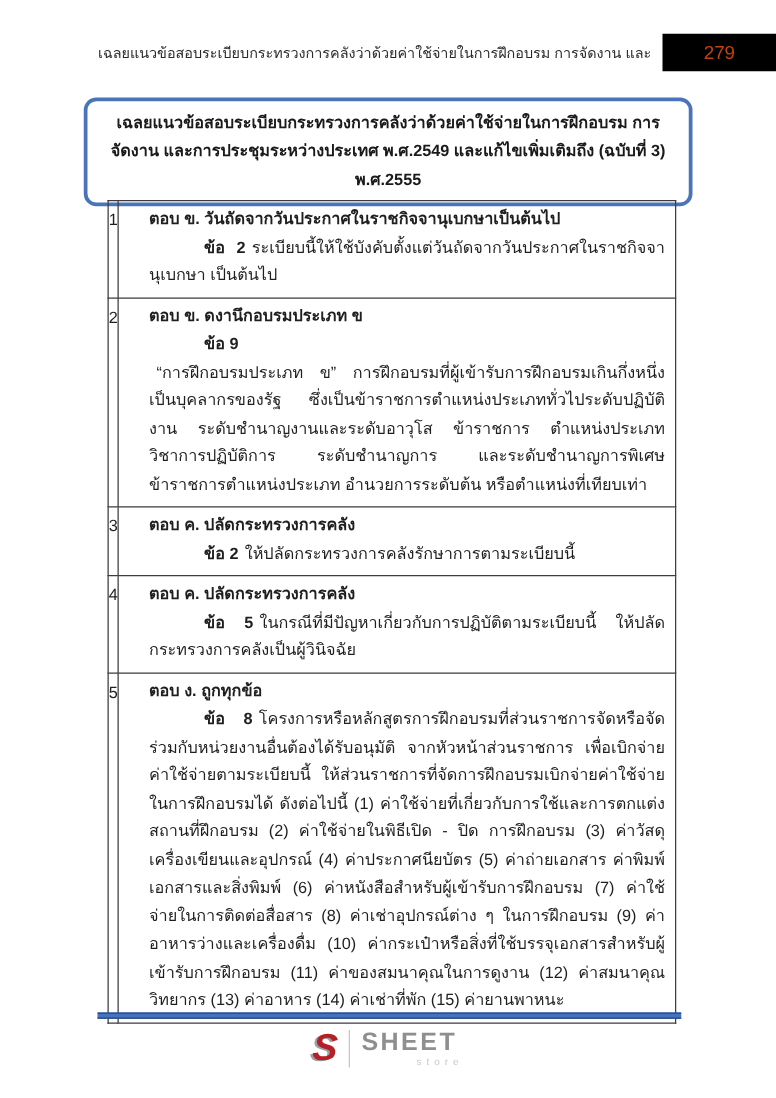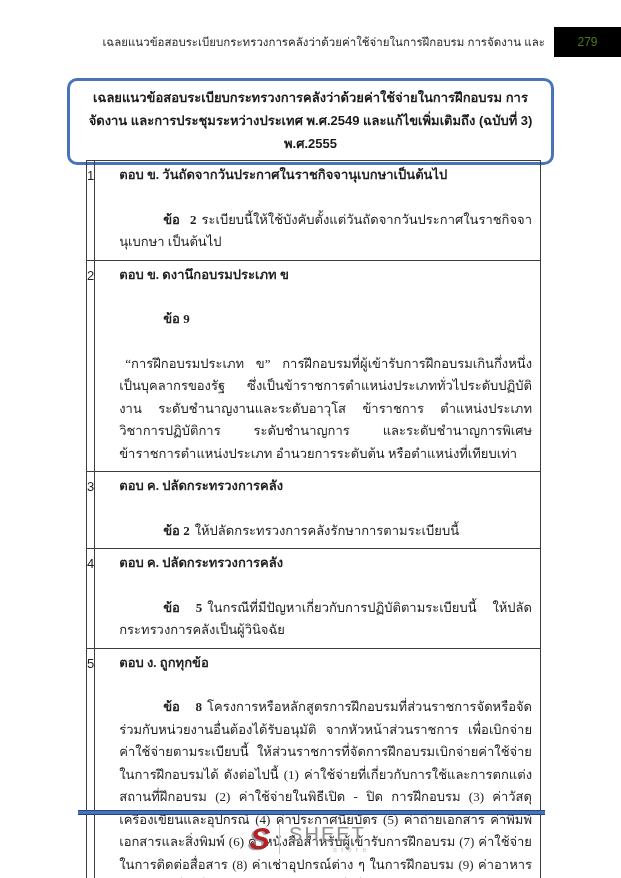--- a/index.html
+++ b/index.html
@@ -15,23 +15,23 @@
   
   .running-header {
     position: absolute; top: 27px; left: 0; width: 621px; height: 30px;
     display: flex; align-items: center;
   }
   .running-title {
     flex: 1; text-align: right; padding-right: 9px;
     font-size: 11.5px; color: #2a2a2a;
   }
   .page-badge {
-    width: 67px; height: 30px; background: #000000; color: #4d7c0f;
+    width: 91px; height: 30px; background: #000000; color: #c2410c;
     display: flex; align-items: center; justify-content: center;
-    font-size: 12px;
+    font-size: 15px;
   }
 
   
   .title-box {
     position: absolute; top: 78px; left: 67px; width: 487px;
     border: 3px solid #4a74ba; border-radius: 10px;
     padding: 5px 16px 7px 16px;
     text-align: center; font-weight: bold;
     font-size: 13px; line-height: 23px; color: #1a1a1a;
     background: #ffffff;
@@ -46,25 +46,24 @@
   .answer-table td, .answer-table th {
     border: 1px solid #3d3d3d;
     vertical-align: top;
   }
   .col-no { width: 66px; }
   .answer-table th {
     font-weight: bold; text-align: center;
     padding: 4px 4px 9px 4px; font-size: 13px;
   }
   .cell-no { text-align: center; padding-top: 4px; font-size: 13px; }
-  .cell-answer { padding: 3px 8px 6px 24px; font-family: Liberation Serif, serif; }
+  .cell-answer { padding: 3px 8px 6px 24px; }
   .ans-line { font-weight: bold; }
   .clause-para, .body-para {
     text-align: justify;
-    margin-top: 22px;
   }
   .clause-para { text-indent: 44px; }
   .body-para  { text-indent: 6px; }
   .clause { font-weight: bold; margin-right: 5px; }
 
   
   .footer-bar {
     position: absolute; top: 810px; left: 78px; width: 467px; height: 5px;
     background: #4673be;
     border-top: 1px solid #24457e; border-bottom: 1px solid #24457e;
@@ -75,21 +74,21 @@
   }
   .logo-mark {
     font-size: 30px; font-weight: bold; font-style: italic;
     color: #b52025; line-height: 34px;
     text-shadow: -2px 1px 0 #9aa0a6;
     transform: skewX(-4deg);
   }
   .logo-divider { width: 1px; height: 30px; background: #c4c4c4; }
   .logo-textcol { display: flex; flex-direction: column; align-items: flex-start; }
   .logo-brand {
-    font-size: 20px; font-weight: normal; color: #8f8f8f; letter-spacing: 2px;
+    font-size: 20px; font-weight: bold; color: #8f8f8f; letter-spacing: 2px;
     line-height: 20px;
   }
   .logo-sub {
     font-size: 8px; color: #c9c9c9; letter-spacing: 4px; margin-top: 1px; margin-left: 44px;
   }
 </style>
 </head>
 <body>
 
 <div class="running-header">

